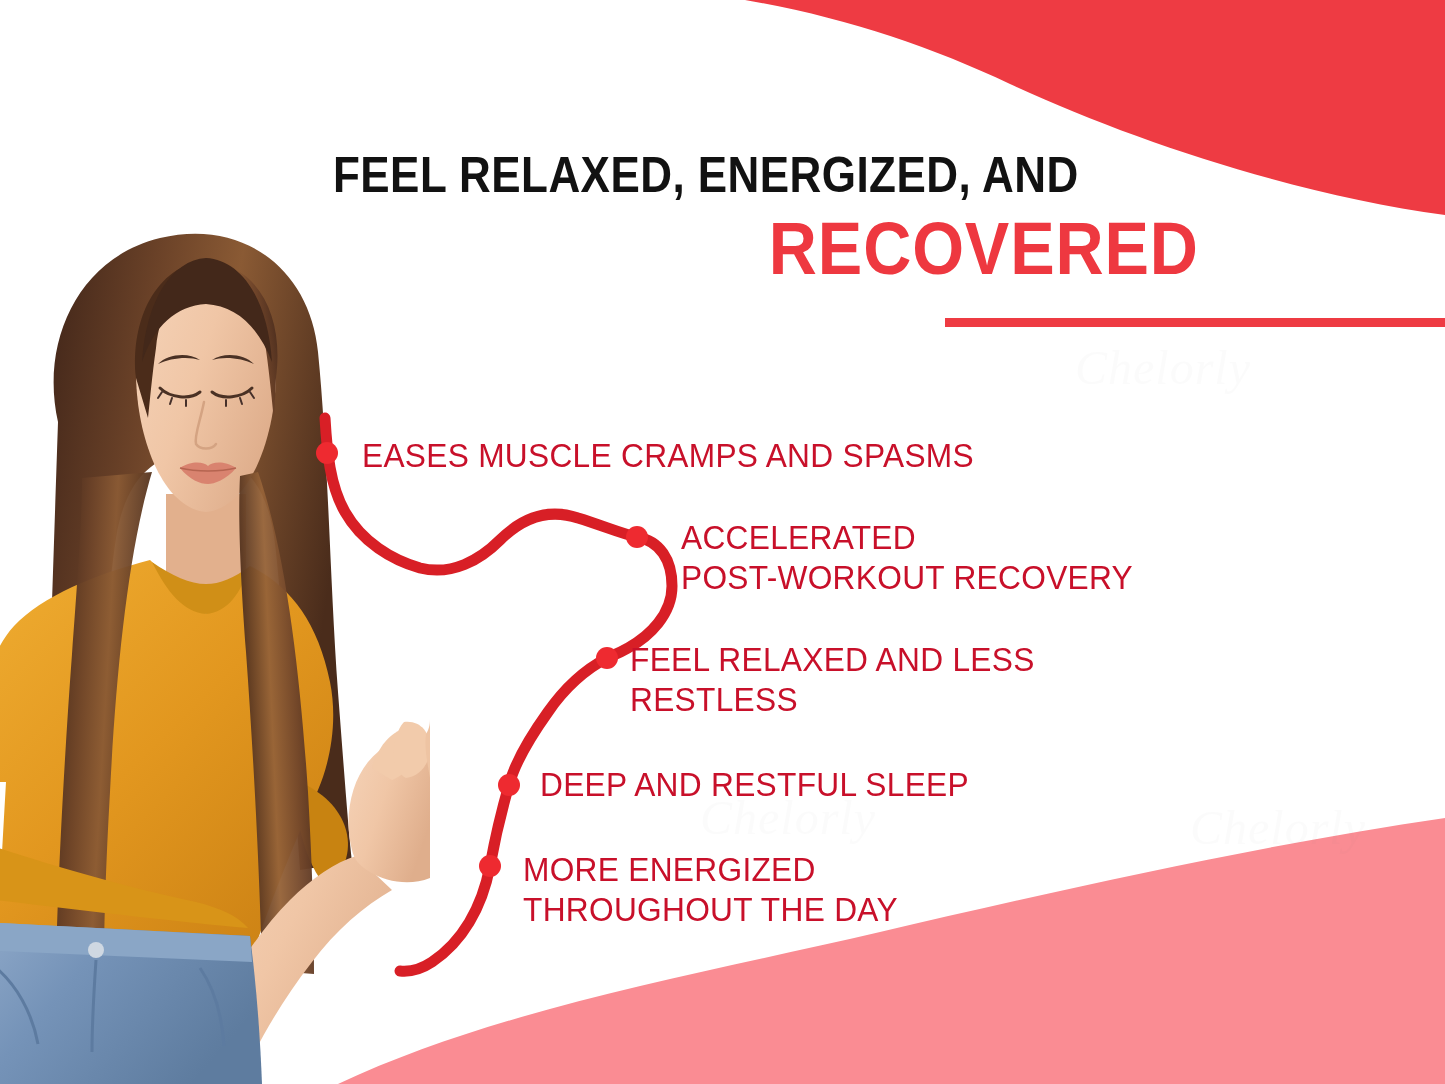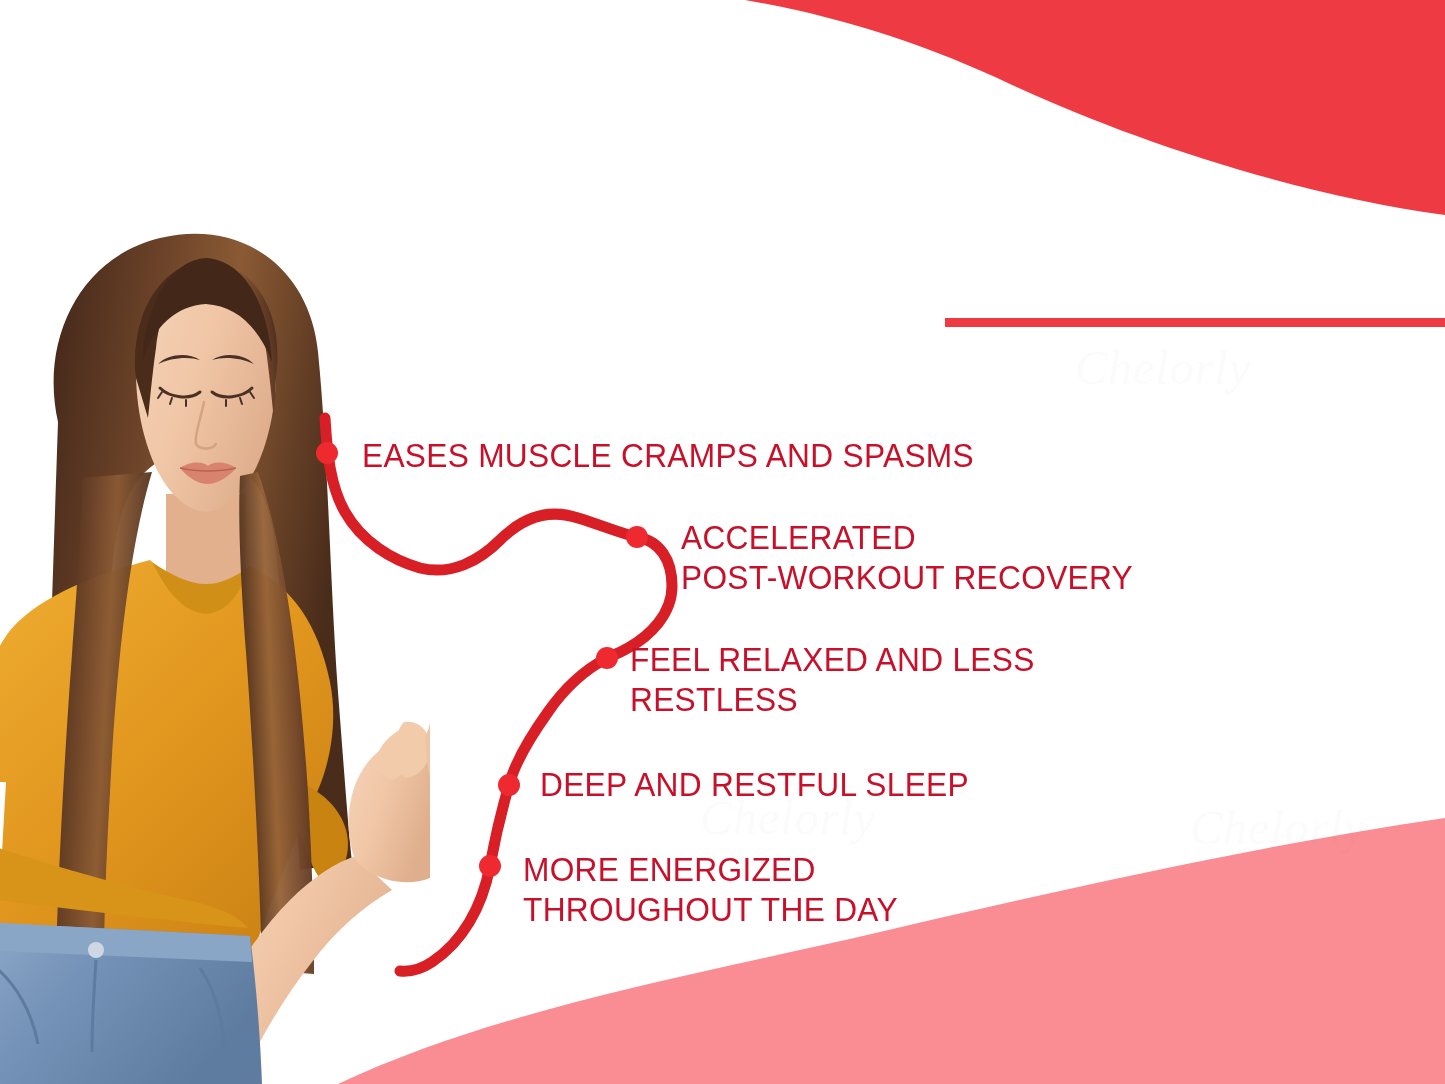--- a/index.html
+++ b/index.html
@@ -298,20 +298,24 @@
              C 500,816 494,844 490,866
              C 482,908 462,942 432,962
              C 420,970 410,972 400,971" fill="none" stroke="#d81f26" stroke-width="11" stroke-linecap="round" stroke-linejoin="round"></path>
     <circle cx="327" cy="453" r="11" fill="#ee2a30"></circle>
     <circle cx="637" cy="537" r="11" fill="#ee2a30"></circle>
     <circle cx="607" cy="658" r="11" fill="#ee2a30"></circle>
     <circle cx="509" cy="785" r="11" fill="#ee2a30"></circle>
     <circle cx="490" cy="866" r="11" fill="#ee2a30"></circle>
   </svg>
 
+  <div class="headline-block">
+    <div class="headline-l1">FEEL RELAXED, ENERGIZED, AND</div>
+    <div class="headline-l2">RECOVERED</div>
+  </div>
   <div class="headline-rule"></div>
 
   <div class="benefit" id="benefit-0">EASES MUSCLE CRAMPS AND SPASMS</div>
   <div class="benefit" id="benefit-1">ACCELERATED
 POST-WORKOUT RECOVERY</div>
   <div class="benefit" id="benefit-2">FEEL RELAXED AND LESS
 RESTLESS</div>
   <div class="benefit" id="benefit-3">DEEP AND RESTFUL SLEEP</div>
   <div class="benefit" id="benefit-4">MORE ENERGIZED
 THROUGHOUT THE DAY</div>

